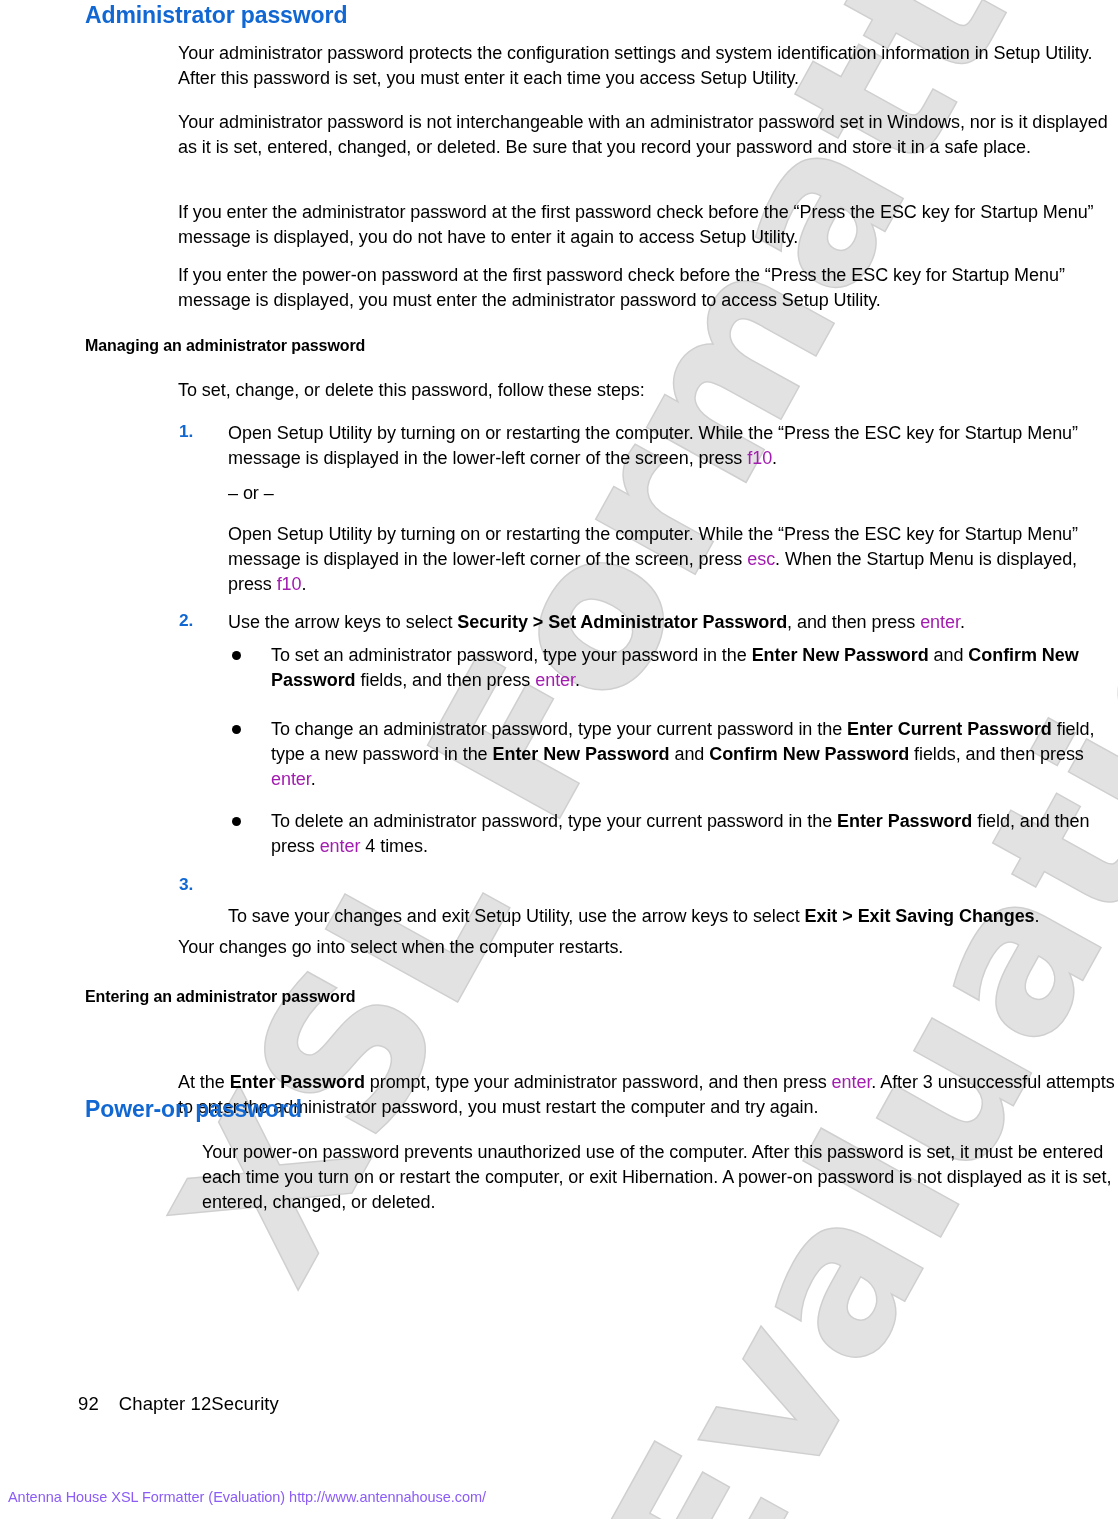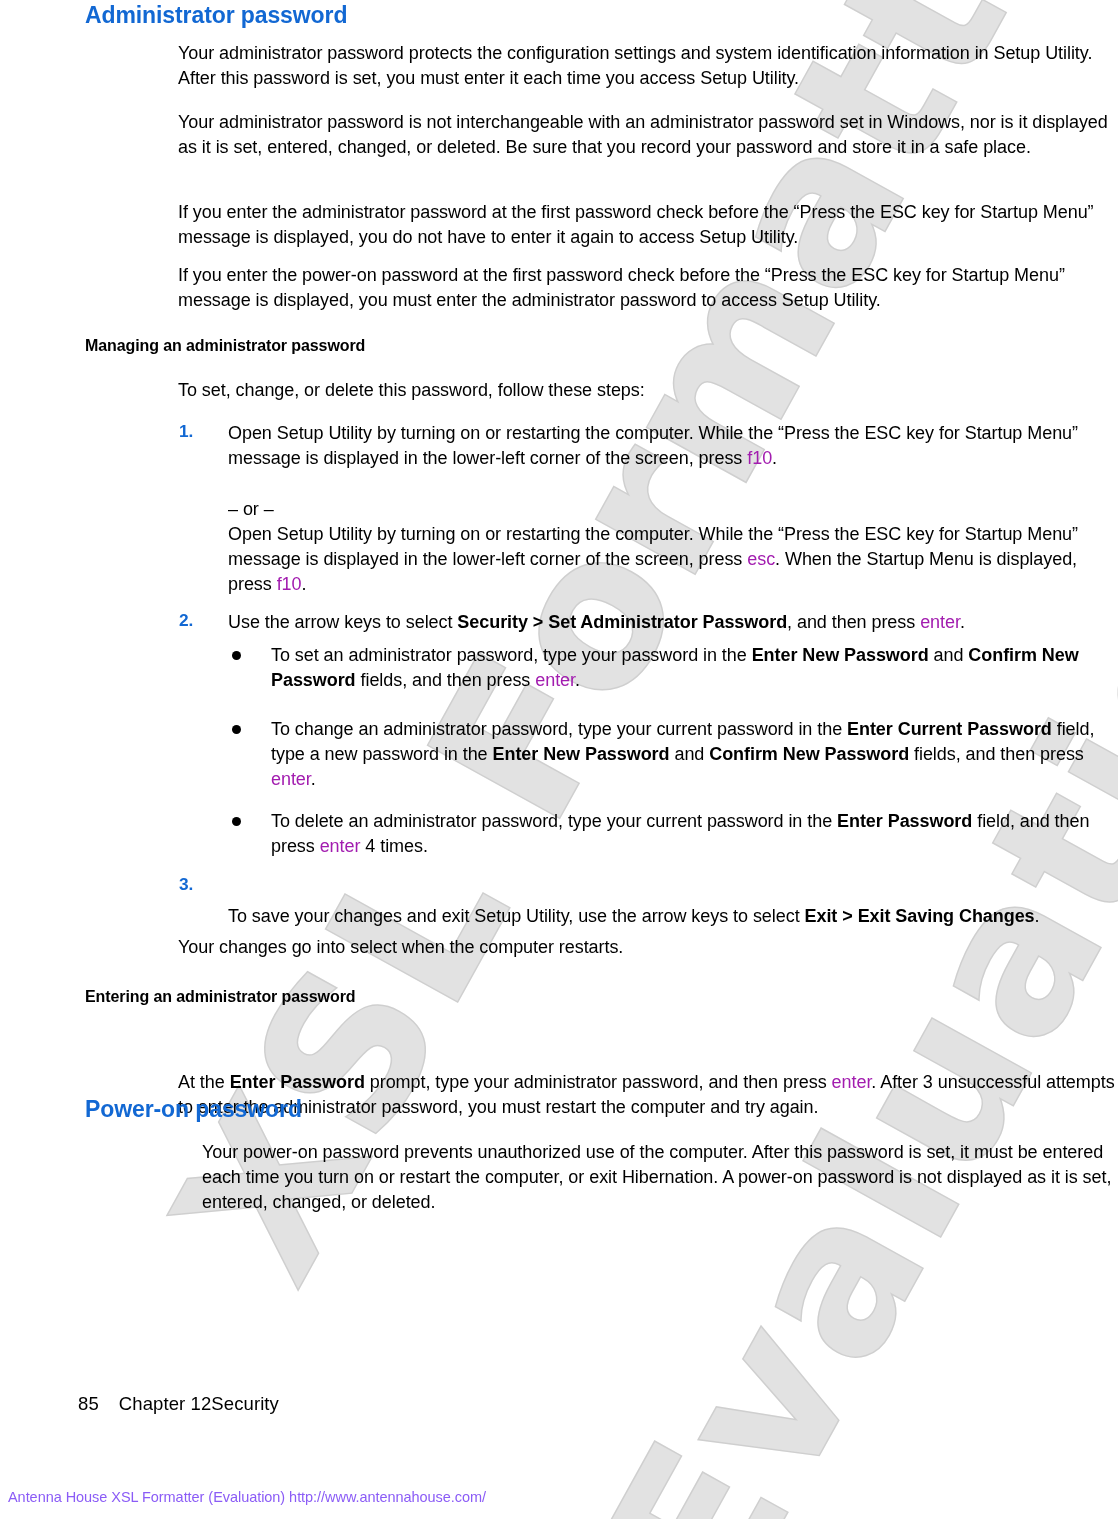--- a/index.html
+++ b/index.html
@@ -162,21 +162,21 @@
 
     <div class="para indent" style="top:263px;">If you enter the power-on password at the first password check before the “Press the ESC key for Startup Menu” message is displayed, you must enter the administrator password to access Setup Utility.</div>
 
     <div class="h2" style="top:337px;">Managing an administrator password</div>
 
     <div class="para indent" style="top:378px;">To set, change, or delete this password, follow these steps:</div>
 
     <div class="num" style="top:421px;">1.</div>
     <div class="para indent-deep" style="top:421px;"><span>Open Setup Utility by turning on or restarting the computer. While the “Press the ESC key for Startup Menu” message is displayed in the lower-left corner of the screen, press </span><span class="key">f10</span><span>.</span></div>
 
-    <div class="para indent-deep" style="top:481px;margin-top:16px;">– or –</div>
+    <div class="para indent-deep" style="top:481px;">– or –</div>
 
     <div class="para indent-deep" style="top:522px;"><span>Open Setup Utility by turning on or restarting the computer. While the “Press the ESC key for Startup Menu” message is displayed in the lower-left corner of the screen, press </span><span class="key">esc</span><span>. When the Startup Menu is displayed, press </span><span class="key">f10</span><span>.</span></div>
 
     <div class="num" style="top:610px;">2.</div>
     <div class="para indent-deep" style="top:610px;"><span>Use the arrow keys to select </span><span class="b">Security &gt; Set Administrator Password</span><span>, and then press </span><span class="key">enter</span><span>.</span></div>
 
     <div class="bullet" style="top:651px;"></div>
     <div class="para" style="left:271px; width:847px; top:643px;"><span>To set an administrator password, type your password in the </span><span class="b">Enter New Password</span><span> and </span><span class="b">Confirm New Password</span><span> fields, and then press </span><span class="key">enter</span><span>.</span></div>
 
     <div class="bullet" style="top:725px;"></div>
@@ -192,19 +192,19 @@
 
     <div class="h2" style="top:988px;">Entering an administrator password</div>
 
     <div class="para indent" style="top:1028px;margin-top:42px;"><span>At the </span><span class="b">Enter Password</span><span> prompt, type your administrator password, and then press </span><span class="key">enter</span><span>. After 3 unsuccessful attempts to enter the administrator password, you must restart the computer and try again.</span></div>
 
     <h1 class="h1" style="top:1096px;">Power-on password</h1>
 
     <div class="para indent" style="top:1140px;margin-left:24px;">Your power-on password prevents unauthorized use of the computer. After this password is set, it must be entered each time you turn on or restart the computer, or exit Hibernation. A power-on password is not displayed as it is set, entered, changed, or deleted.</div>
 
     <div class="footer-page">
-      <span class="pg">85</span><span class="ch">Chapter 12</span><span>Security</span>
+      <span class="pg">92</span><span class="ch">Chapter 12</span><span>Security</span>
     </div>
 
     <div class="eval-bar">Antenna House XSL Formatter (Evaluation)  http://www.antennahouse.com/</div>
 
   </div>
 </div>
 
 </body></html>

